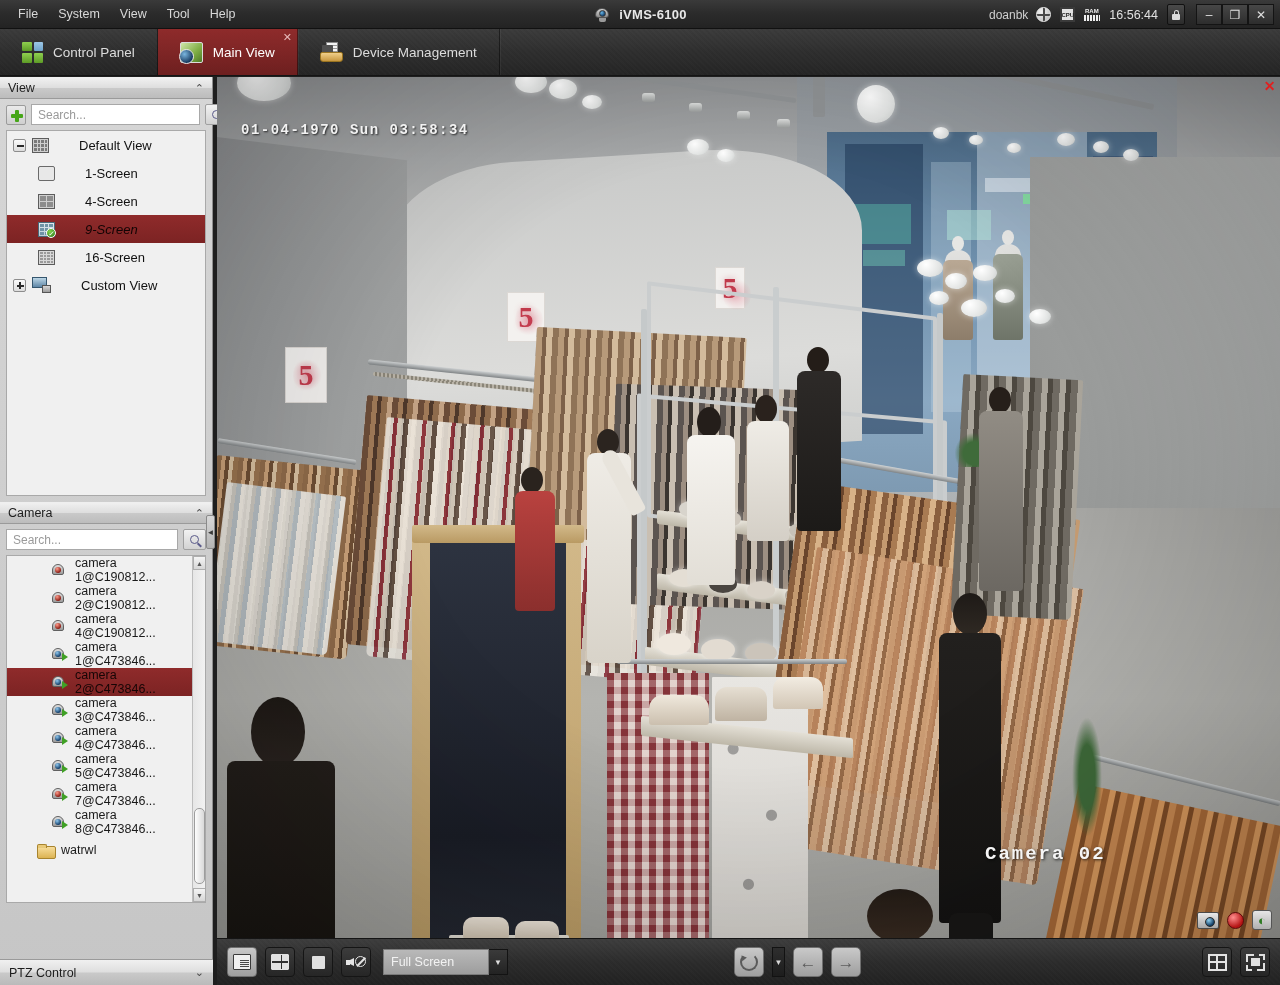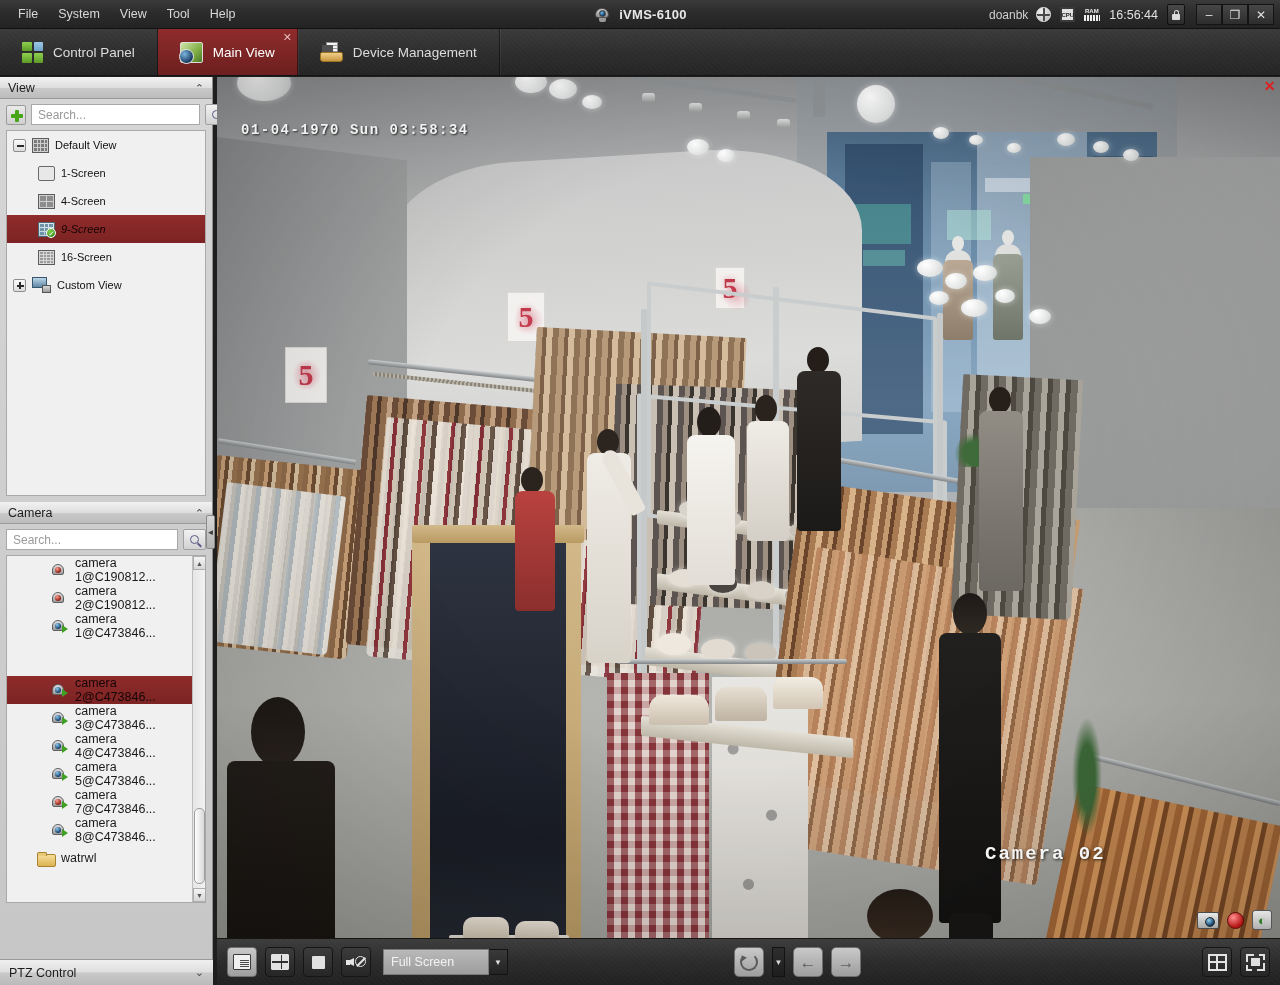--- a/index.html
+++ b/index.html
@@ -273,30 +273,30 @@
   .ico-16scr i { background:#9a9a9a; }
   .ico-custview { width: 19px; height:16px; flex:0 0 19px; position:relative; }
   .ico-custview .mon {
     position:absolute; left:0; top:0; width:15px; height:11px;
     background: linear-gradient(to bottom,#bcd6e6,#5e86a6); border:1px solid #35566e;
   }
   .ico-custview .mon2 {
     position:absolute; right:0; bottom:0; width:9px; height:8px;
     background: linear-gradient(to bottom,#d8d8d8,#9a9a9a); border:1px solid #555;
   }
-  .tree-label { color:#111; font-size:11px; }
+  .tree-label { color:#111; font-size:13px;margin-left:24px; }
   .tree-row.selected .tree-label { color:#120404; }
 
   .cam-tree { height: 348px; position: relative; }
   .cam-list { position:absolute; inset:0 13px 0 0; overflow:hidden; }
   .cam-row {
     height: 28px; display:flex; align-items:center; gap:7px; padding-left: 44px;
     font-size: 12.5px; color:#1a1a1a;
   }
-  .cam-row.selected { background: linear-gradient(to bottom,#8f2b2b,#7c2323); color:#160505;margin-top:36px; }
+  .cam-row.selected { background: linear-gradient(to bottom,#8f2b2b,#7c2323); color:#160505; }
   .ico-cam {
     width: 17px; height: 14px; flex:0 0 17px; position:relative;
   }
   .ico-cam .cbody {
     position:absolute; left:1px; top:1px; width:12px; height:11px;
     background: linear-gradient(to bottom,#e0e0e0,#9b9b9b);
     border:1px solid #606060; border-radius: 6px 6px 2px 2px;
   }
   .ico-cam .clens {
     position:absolute; left:4px; top:4px; width:6px; height:6px; border-radius:50%;
@@ -799,20 +799,27 @@
               <span class="clens"></span>
             </span>
           <span>camera 1@C190812...</span>
         </div>
         <div class="cam-row">
           <span class="ico-cam">
               <span class="cbody"></span>
               <span class="clens"></span>
             </span>
           <span>camera 2@C190812...</span>
+        </div>
+        <div class="cam-row">
+          <span class="ico-cam">
+              <span class="cbody"></span>
+              <span class="clens"></span>
+            </span>
+          <span>camera 4@C190812...</span>
         </div>
         <div class="cam-row">
           <span class="ico-cam online">
               <span class="cbody"></span>
               <span class="clens"></span>
               <span class="play"></span>
             </span>
           <span>camera 1@C473846...</span>
         </div>
         <div class="cam-row selected">

